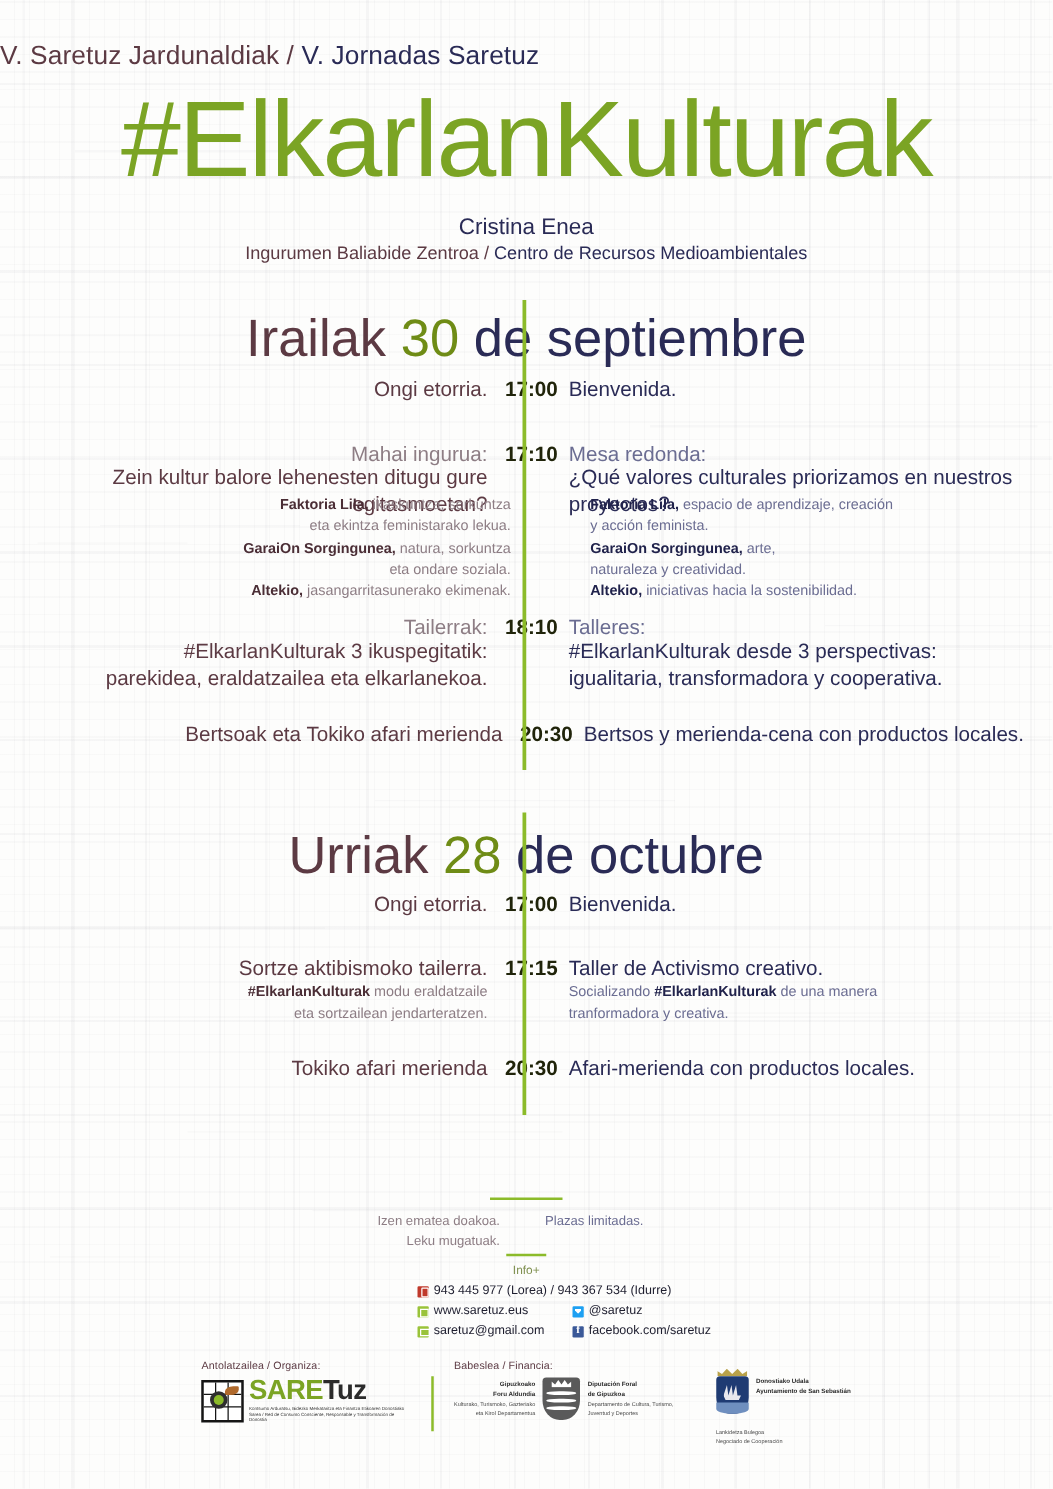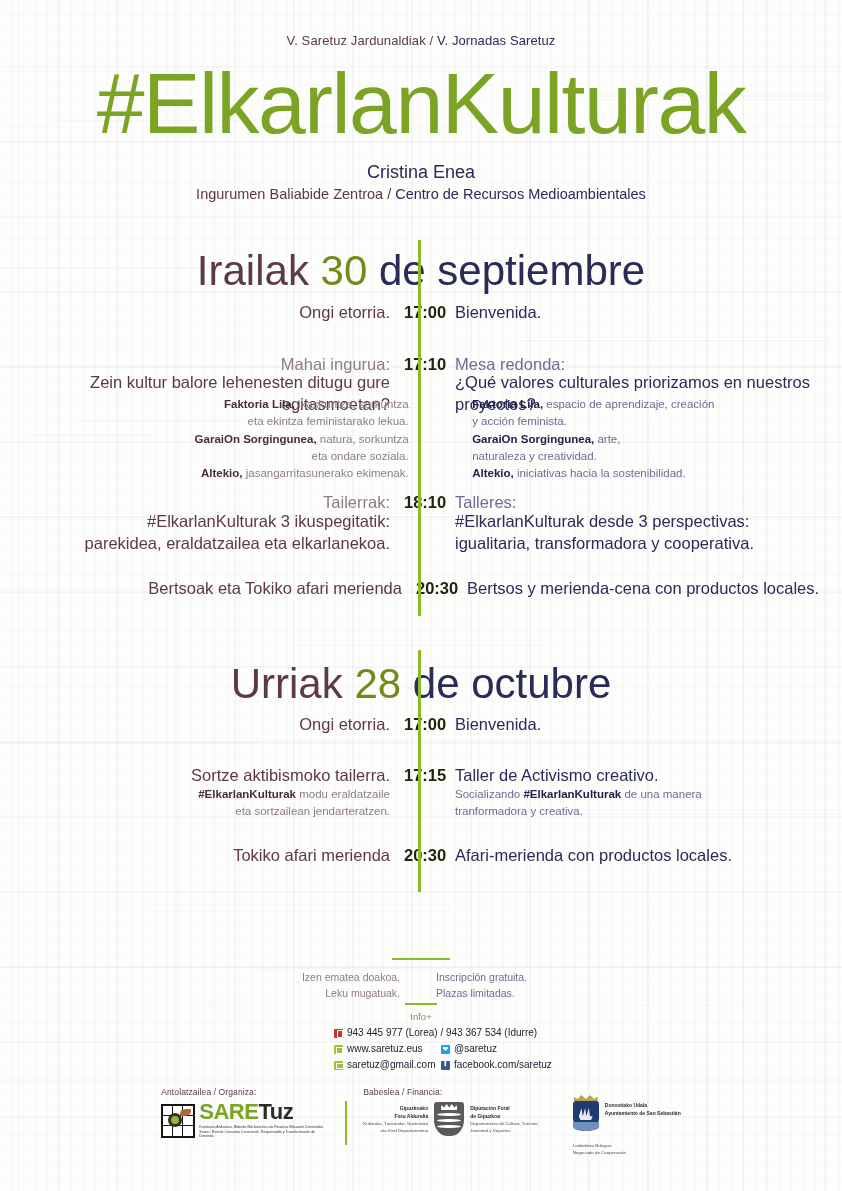--- a/index.html
+++ b/index.html
@@ -43,22 +43,21 @@
 
   
   #content {
     position: absolute;
     inset: 0;
     z-index: 3;
   }
 
   
   .supertitle {
-    text-align: center;
-    font-size: 13px;
+    font-size: 21px;
     letter-spacing: 0.1px;
     color: #5c3a43;
     margin-top: 33px;
     font-weight: 400;
   }
   .supertitle .es { color: #2a2b56; }
 
   .hashtitle {
     text-align: center;
     font-size: 86px;
@@ -180,21 +179,21 @@
   }
   .contact-row {
     display: flex;
     align-items: center;
     margin-bottom: 6px;
   }
   .contact-row.split > div {
     display: flex;
     align-items: center;
   }
-  .c-first { width: 107px; }
+  .c-first { width: 124px; }
   .ico {
     width: 9px;
     height: 9px;
     margin-right: 4px;
     display: inline-block;
     flex: 0 0 auto;
     border-radius: 1px;
     position: relative;
   }
   .ico-phone { background: #c0392b; }
@@ -516,21 +515,20 @@
   </div>
 
   <div class="rule" style="top:958px; width:58px;"></div>
 
   <div class="reg" style="top:969px;">
     <div class="r-eu">
       <div>Izen ematea doakoa.</div>
       <div>Leku mugatuak.</div>
     </div>
     <div class="r-es">
-      <div>Inscripción gratuita.</div>
       <div>Plazas limitadas.</div>
     </div>
   </div>
 
   <div class="rule" style="top:1003px; width:32px;"></div>
   <div class="info-label" style="top:1011px;">Info+</div>
 
   <div class="contact" style="top:1028px;">
     <div class="contact-row">
       <span class="ico ico-phone"></span>

